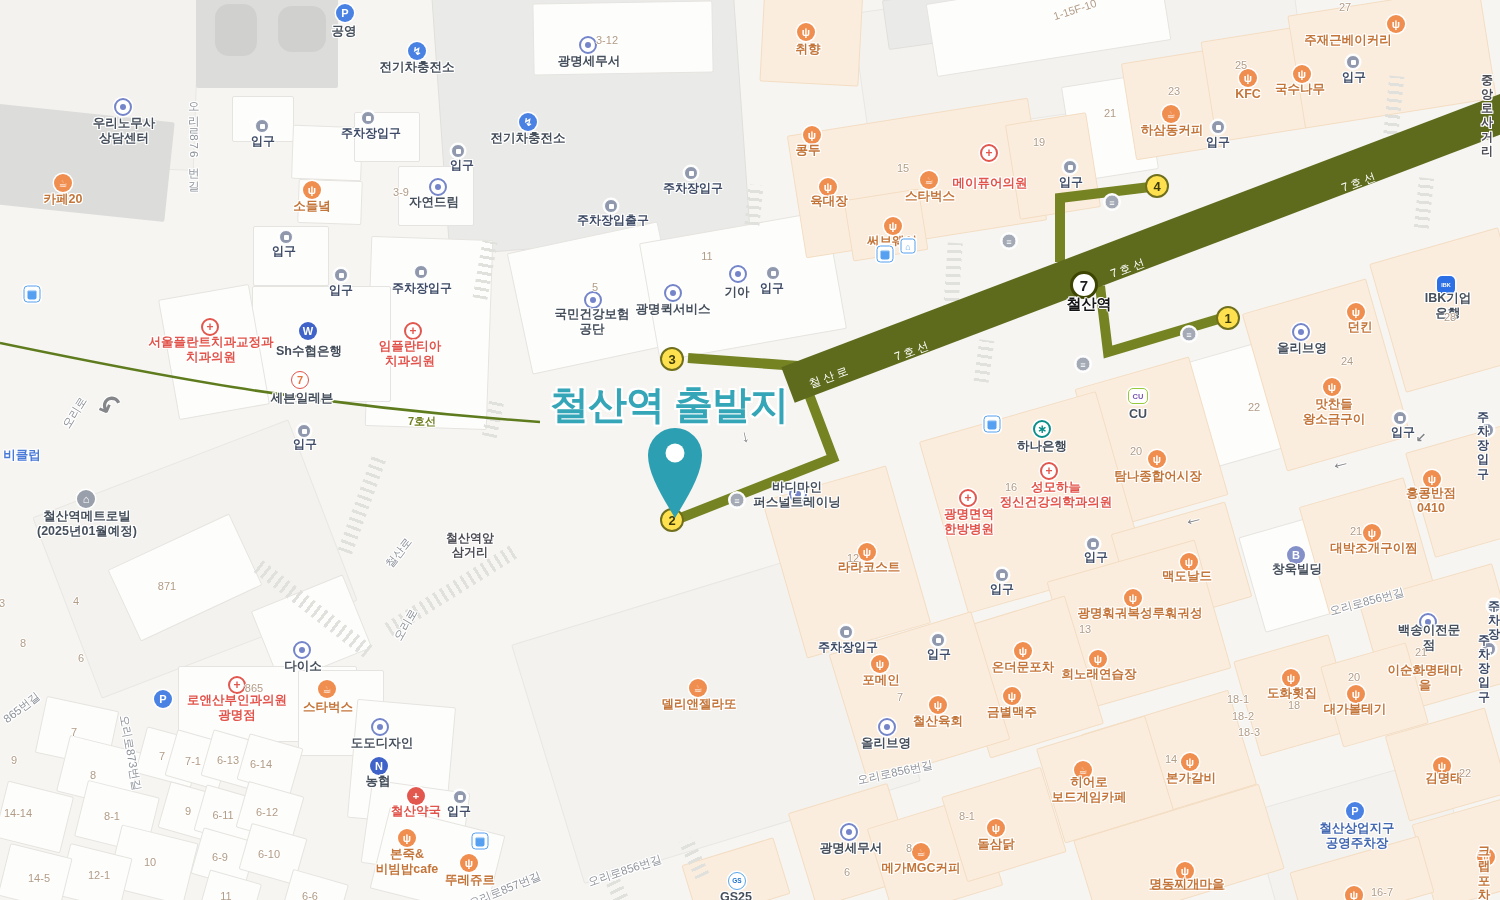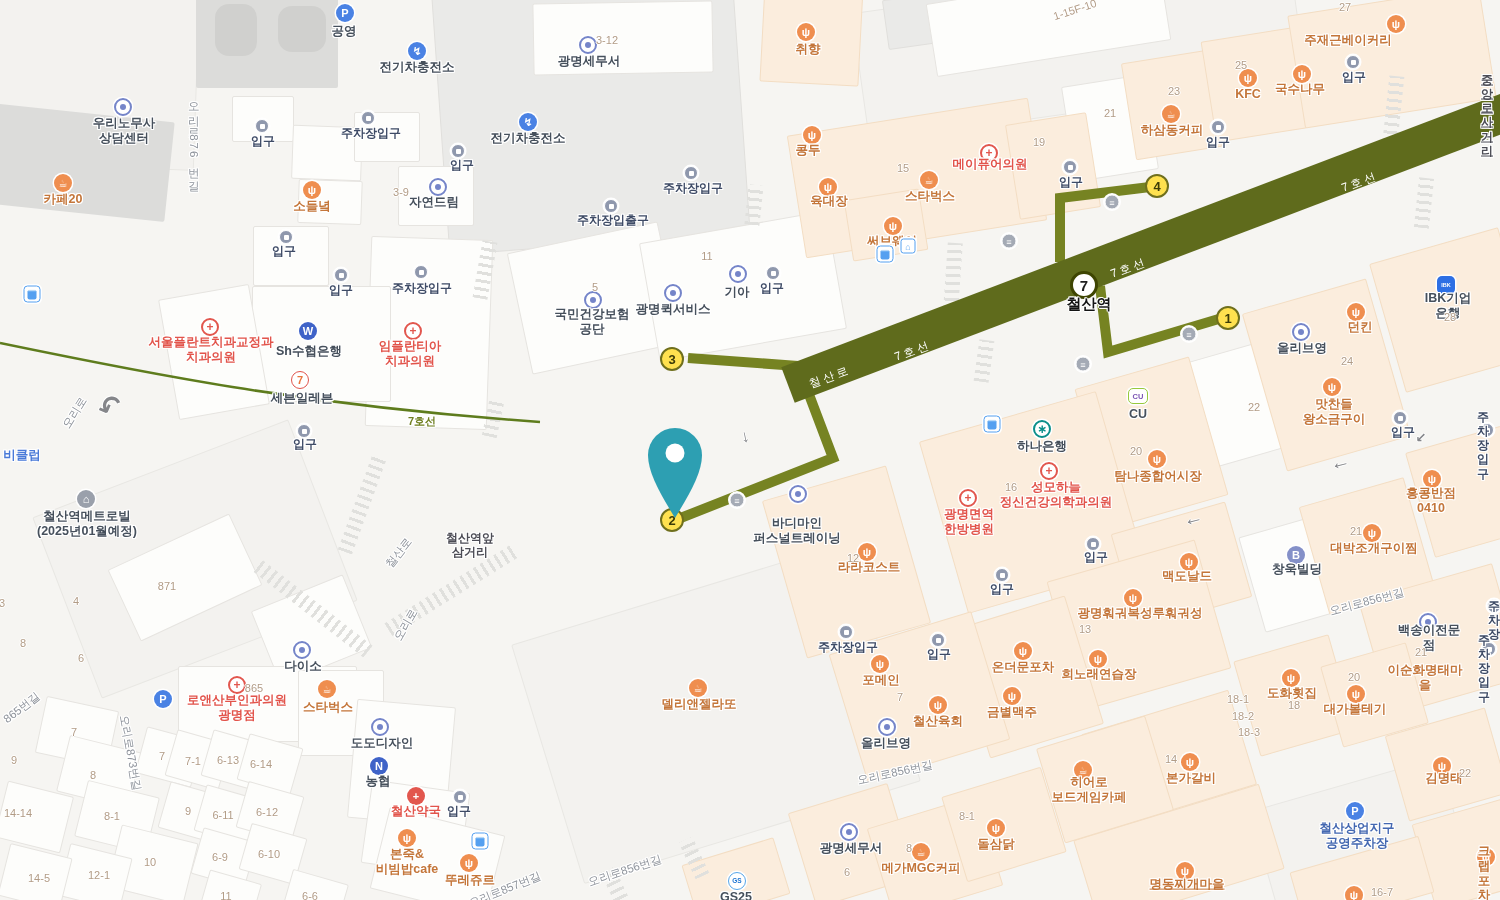--- a/index.html
+++ b/index.html
@@ -207,21 +207,21 @@
       <div class="lbl k-f" style="left: 312px; top: 206px;">소들녘</div>
       <div class="ic ic-food" style="left: 806px; top: 32px; transform: translate(-50%, -50%);">ψ</div>
       <div class="lbl k-f" style="left: 808px; top: 49px;">취향</div>
       <div class="ic ic-food" style="left: 812px; top: 135px; transform: translate(-50%, -50%);">ψ</div>
       <div class="lbl k-f" style="left: 808px; top: 150px;">콩두</div>
       <div class="ic ic-food" style="left: 828px; top: 187px; transform: translate(-50%, -50%);">ψ</div>
       <div class="lbl k-f" style="left: 829px; top: 201px;">육대장</div>
       <div class="ic ic-cafe" style="left: 929px; top: 180px; transform: translate(-50%, -50%);">☕</div>
       <div class="lbl k-f" style="left: 930px; top: 196px;">스타벅스</div>
       <div class="ic ic-med" style="left: 989px; top: 153px; transform: translate(-50%, -50%);">+</div>
-      <div class="lbl k-m" style="left: 990px; top: 164px;">메이퓨어의원</div>
+      <div class="lbl k-m" style="left: 990px; top: 183px;">메이퓨어의원</div>
       <div class="ic ic-food" style="left: 893px; top: 226px; transform: translate(-50%, -50%);">ψ</div>
       <div class="lbl k-f" style="left: 892px; top: 241px;">써브웨이</div>
       <div class="ic ic-food" style="left: 1248px; top: 78px; transform: translate(-50%, -50%);">ψ</div>
       <div class="lbl k-f" style="left: 1248px; top: 94px;">KFC</div>
       <div class="ic ic-food" style="left: 1302px; top: 74px; transform: translate(-50%, -50%);">ψ</div>
       <div class="lbl k-f" style="left: 1300px; top: 89px;">국수나무</div>
       <div class="ic ic-food" style="left: 1396px; top: 24px; transform: translate(-50%, -50%);">ψ</div>
       <div class="lbl k-f" style="left: 1318px; top: 40px; margin-left: 30px;">주재근베이커리</div>
       <div class="ic ic-cafe" style="left: 1171px; top: 114px; transform: translate(-50%, -50%);">☕</div>
       <div class="lbl k-f" style="left: 1172px; top: 130px;">하삼동커피</div>
@@ -256,21 +256,21 @@
       <div class="lbl k-f" style="left: 1158px; top: 476px;">탐나종합어시장</div>
       <div class="ic ic-med" style="left: 1049px; top: 471px; transform: translate(-50%, -50%);">+</div>
       <div class="lbl k-m" style="left: 1056px; top: 495px;">성모하늘
 정신건강의학과의원</div>
       <div class="ic ic-med" style="left: 968px; top: 498px; transform: translate(-50%, -50%);">+</div>
       <div class="lbl k-m" style="left: 969px; top: 522px;">광명면역
 한방병원</div>
       <div class="ic ic-store" style="left: 798px; top: 494px; transform: translate(-50%, -50%);">
         <i></i>
       </div>
-      <div class="lbl k-d" style="left: 797px; top: 531px;">바디마인
+      <div class="lbl k-d" style="left: 797px; top: 495px;">바디마인
 퍼스널트레이닝</div>
       <div class="ic ic-food" style="left: 867px; top: 552px; transform: translate(-50%, -50%);">ψ</div>
       <div class="lbl k-f" style="left: 869px; top: 567px;">라라코스트</div>
       <div class="ic ic-ibk" style="left: 1446px; top: 285px; transform: translate(-50%, -50%);">IBK</div>
       <div class="lbl k-d" style="left: 1448px; top: 306px;">IBK기업은행</div>
       <div class="ic ic-food" style="left: 1356px; top: 312px; transform: translate(-50%, -50%);">ψ</div>
       <div class="lbl k-f" style="left: 1360px; top: 327px;">던킨</div>
       <div class="ic ic-store" style="left: 1301px; top: 332px; transform: translate(-50%, -50%);">
         <i></i>
       </div>
@@ -517,21 +517,21 @@
       <div class="lbl street" style="left: 75px; top: 413px; transform: translate(-50%, -50%) rotate(-58deg);">오리로</div>
       <div class="lbl street" style="left: 406px; top: 625px; transform: translate(-50%, -50%) rotate(-60deg);">오리로</div>
       <div class="lbl street" style="left: 399px; top: 553px; transform: translate(-50%, -50%) rotate(-52deg);">철산로</div>
       <div class="lbl street" style="left: 505px; top: 890px; transform: translate(-50%, -50%) rotate(-22deg);">오리로857번길</div>
       <div class="lbl street" style="left: 625px; top: 871px; transform: translate(-50%, -50%) rotate(-18deg);">오리로856번길</div>
       <div class="lbl street" style="left: 895px; top: 773px; transform: translate(-50%, -50%) rotate(-12deg);">오리로856번길</div>
       <div class="lbl street" style="left: 1367px; top: 602px; transform: translate(-50%, -50%) rotate(-15deg);">오리로856번길</div>
       <div class="lbl lot" style="left: 1075px; top: 10px; transform: translate(-50%, -50%) rotate(-18deg);">1-15F-10</div>
       <div class="lbl street dark" style="left: 470px; top: 545px; transform: translate(-50%, -50%) rotate(0deg);">철산역앞
 삼거리</div>
-      <div class="lbl street dark" style="left: 1487px; top: 115px; transform: translate(-50%, -50%) rotate(0deg); text-decoration: underline;">중앙로
+      <div class="lbl street dark" style="left: 1487px; top: 115px; transform: translate(-50%, -50%) rotate(0deg);">중앙로
 사거리</div>
       <div class="lbl street oliv" style="left: 422px; top: 421px; transform: translate(-50%, -50%) rotate(0deg);">7호선</div>
       <div class="bandlbl" style="left: 830px; top: 377px; transform: translate(-50%, -50%) rotate(-20deg);">철산로</div>
       <div class="bandlbl" style="left: 913px; top: 351px; transform: translate(-50%, -50%) rotate(-20deg);">7호선</div>
       <div class="bandlbl" style="left: 1129px; top: 268px; transform: translate(-50%, -50%) rotate(-20deg);">7호선</div>
       <div class="bandlbl" style="left: 1360px; top: 182px; transform: translate(-50%, -50%) rotate(-20deg);">7호선</div>
       <div class="ic ic-bus" style="left: 32px; top: 294px; transform: translate(-50%, -50%);">
         <i></i>
       </div>
       <div class="ic ic-bus" style="left: 885px; top: 254px; transform: translate(-50%, -50%);">
@@ -555,17 +555,18 @@
       <div class="arrow" style="left: 1421px; top: 437px; font-size: 13px; transform: translate(-50%, -50%) rotate(0deg);">↙</div>
     </div>
   <div id="station">
       <div class="exit" style="left: 1228px; top: 318px;">1</div>
       <div class="exit" style="left: 672px; top: 520px;">2</div>
       <div class="exit" style="left: 672px; top: 359px;">3</div>
       <div class="exit" style="left: 1157px; top: 186px;">4</div>
       <div class="badge" style="left: 1084px; top: 285px;">7</div>
       <div class="stname" style="left: 1089px; top: 304px;">철산역</div>
     </div>
+  <div id="title" style="left: 669px; top: 405px; color: rgb(53, 166, 183);">철산역 출발지</div>
   <svg id="pinlayer" class="layer" width="1500" height="900">
       <path d="M675,518 C660,493 648,473 648,455 A27,27 0 1 1 702,455 C702,473 690,493 675,518 Z" fill="#2d9fb2"></path>
       <circle cx="675" cy="453" r="9.5" fill="#fff"></circle>
     </svg>
 </div>
 
 </body></html>

